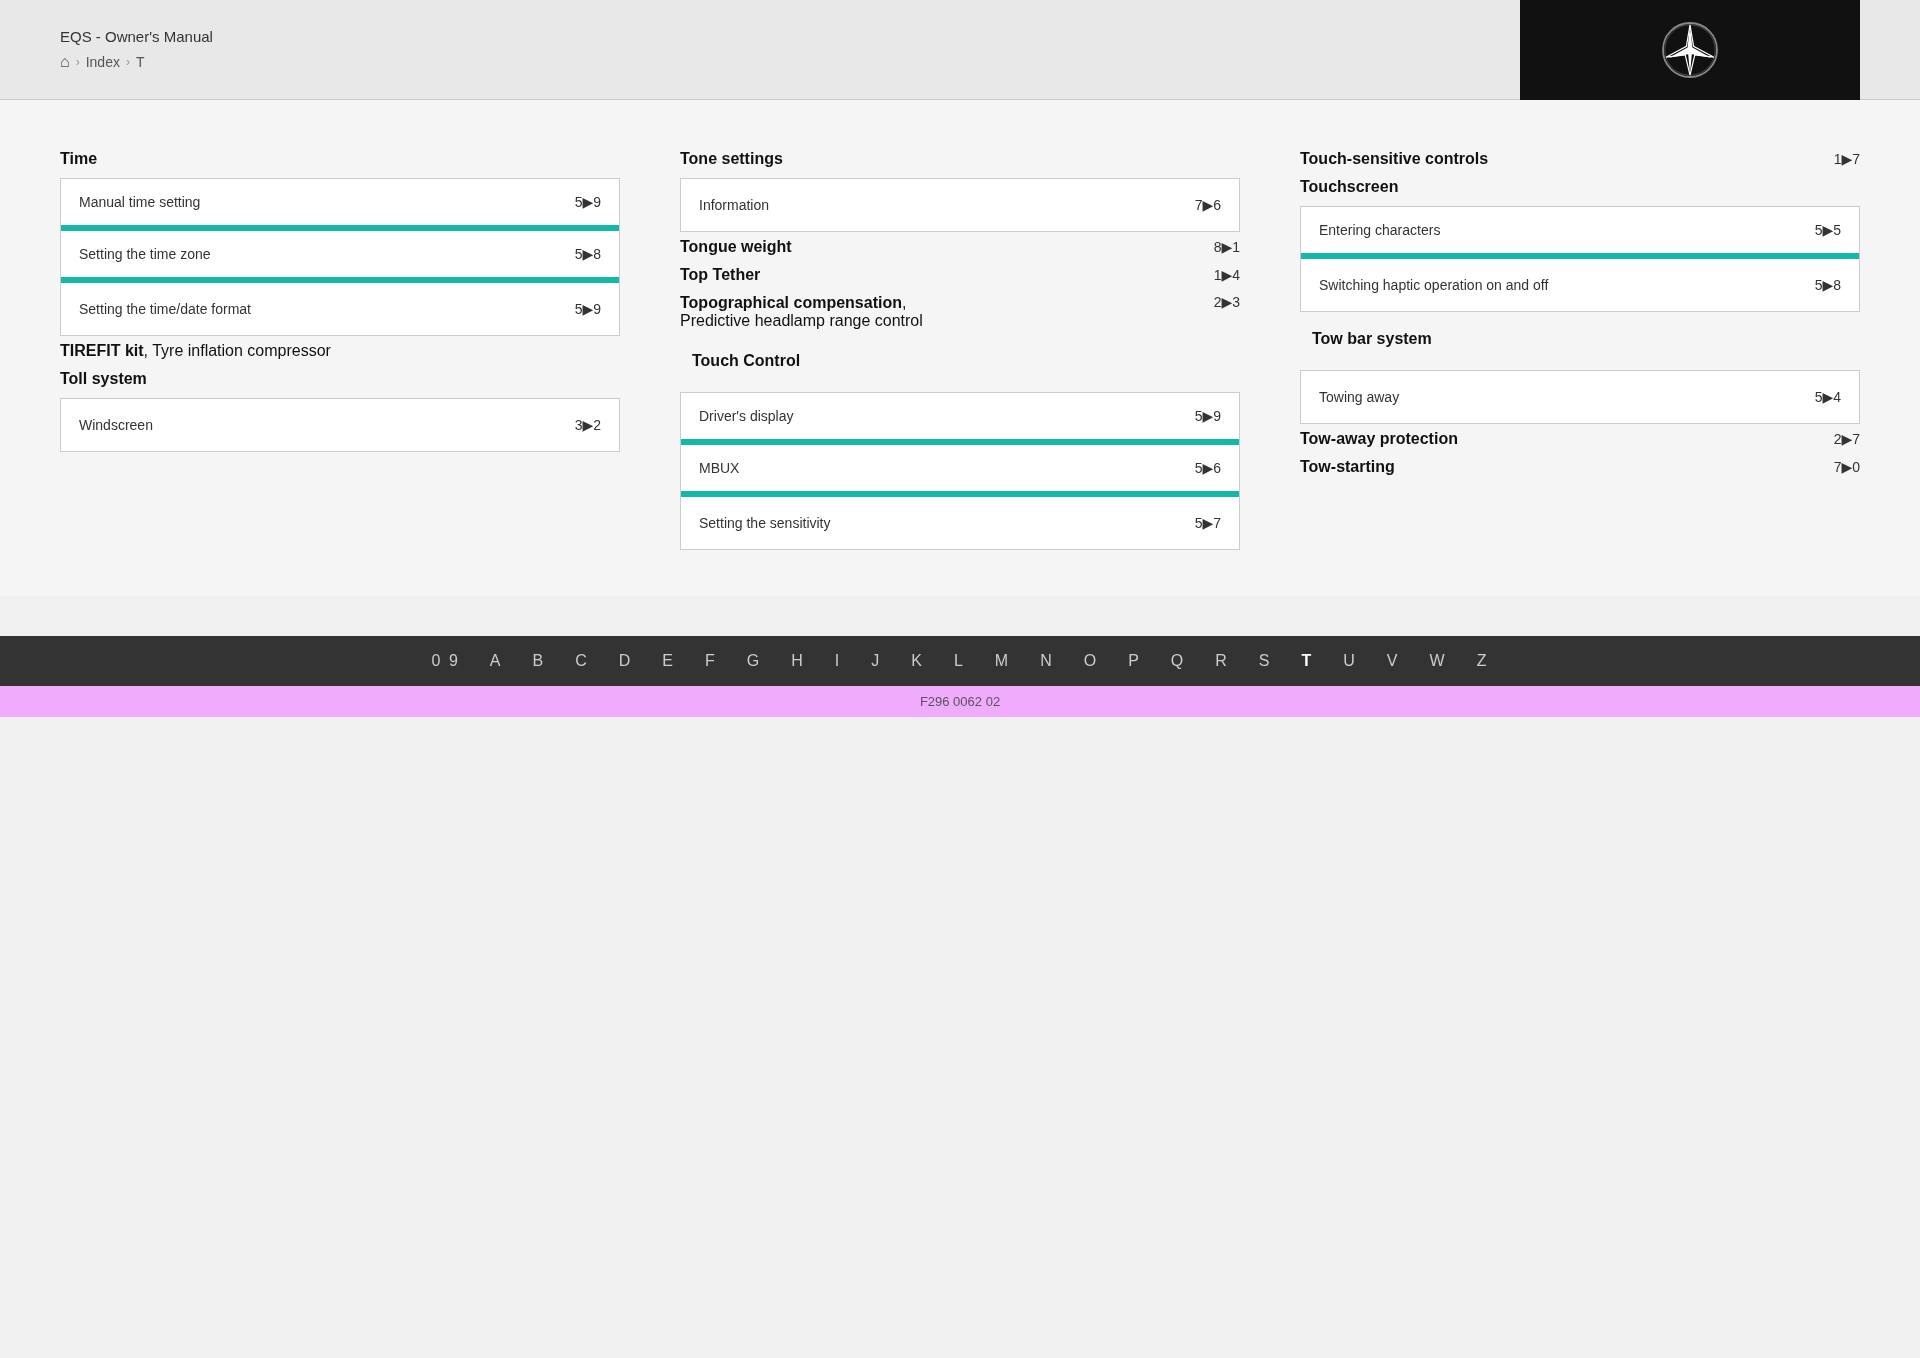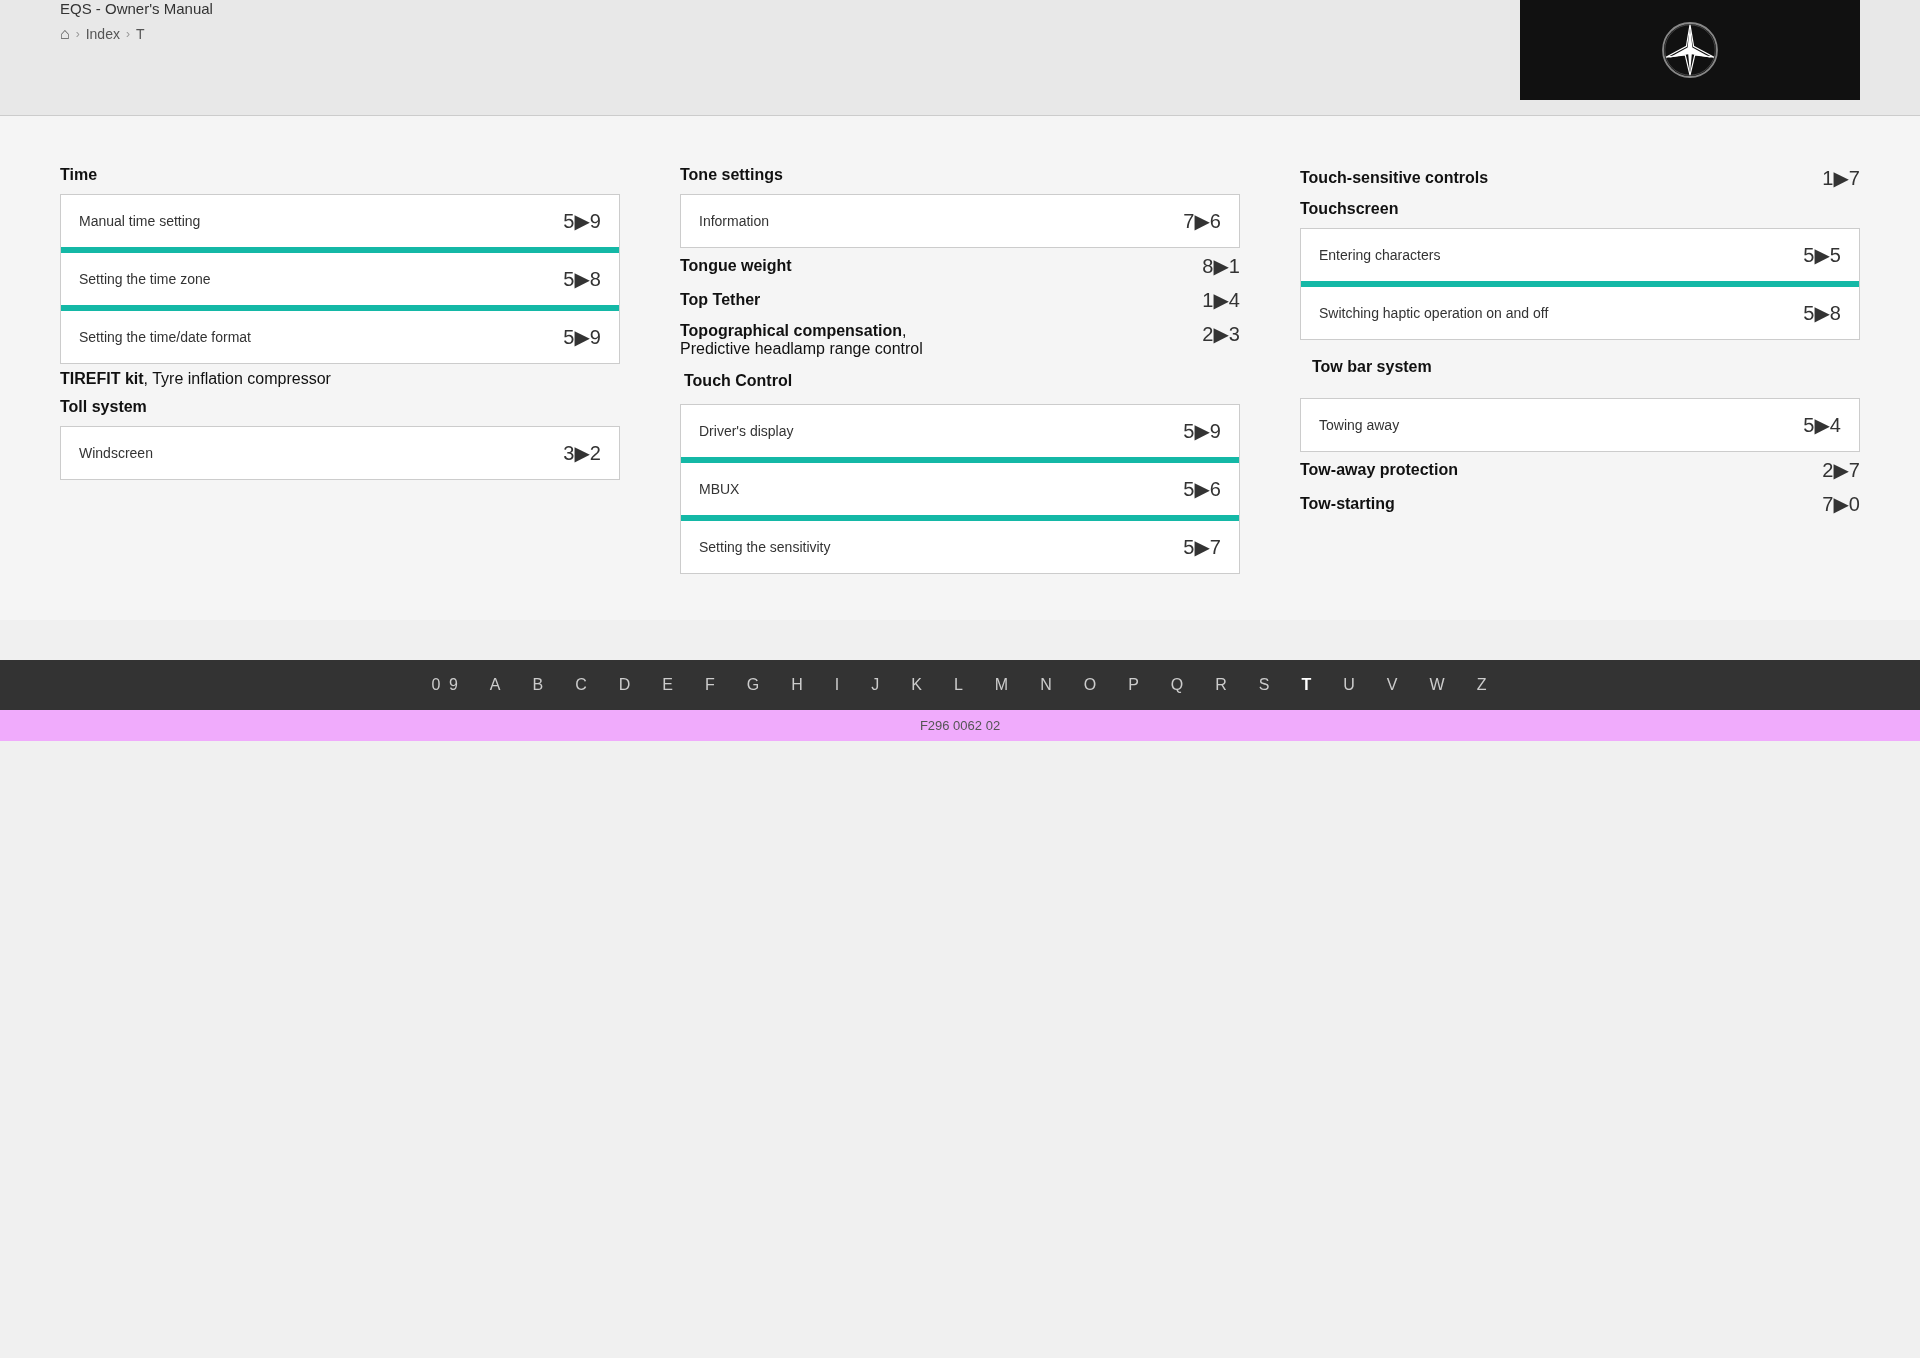--- a/index.html
+++ b/index.html
@@ -8,22 +8,23 @@
       background: #f0f0f0;
       width: 1920px;
       min-height: 1358px;
       font-size: 14px;
       color: #222;
     }
 
     
     .header {
       background: #e8e8e8;
-      height: 116px;
-      display: flex;
+      height: 100px;
+      display: flex;
+      align-items: center;
       justify-content: space-between;
       padding: 0 60px 0 60px;
       border-bottom: 1px solid #ccc;
     }
     .header-left {}
     .header-title {
       font-size: 15px;
       color: #333;
       font-weight: normal;
       margin-bottom: 8px;
@@ -103,21 +104,21 @@
       font-size: 14px;
       color: #333;
       white-space: nowrap;
       margin-left: 10px;
     }
 
     
     .page-num {
       display: inline-flex;
       align-items: center;
-      font-size: 20px;
+      font-size: 14px;
     }
 
     
     .alphabet-bar {
       background: #333;
       height: 50px;
       display: flex;
       align-items: center;
       justify-content: center;
       gap: 30px;
@@ -264,21 +265,21 @@
 
       <div class="col-section">
         <div class="top-level-row">
           <span class="section-title" style="margin:0;font-weight:normal;max-width:280px"><strong>Topographical compensation</strong>, Predictive headlamp range control</span>
           <span class="entry-page page-num" style="align-self:flex-start;margin-top:0">2▶3</span>
         </div>
       </div>
 
       <div class="col-section">
         <div class="top-level-row">
-          <span class="section-title" style="margin:4px">Touch Control</span>
+          <span class="section-title" style="margin:12px">Touch Control</span>
         </div>
         <div class="entry-box">
           <div class="entry-row">
             <span class="entry-label">Driver's display</span>
             <span class="entry-page page-num">5▶9</span>
           </div>
           <div class="entry-row">
             <span class="entry-label">MBUX</span>
             <span class="entry-page page-num">5▶6</span>
           </div>

